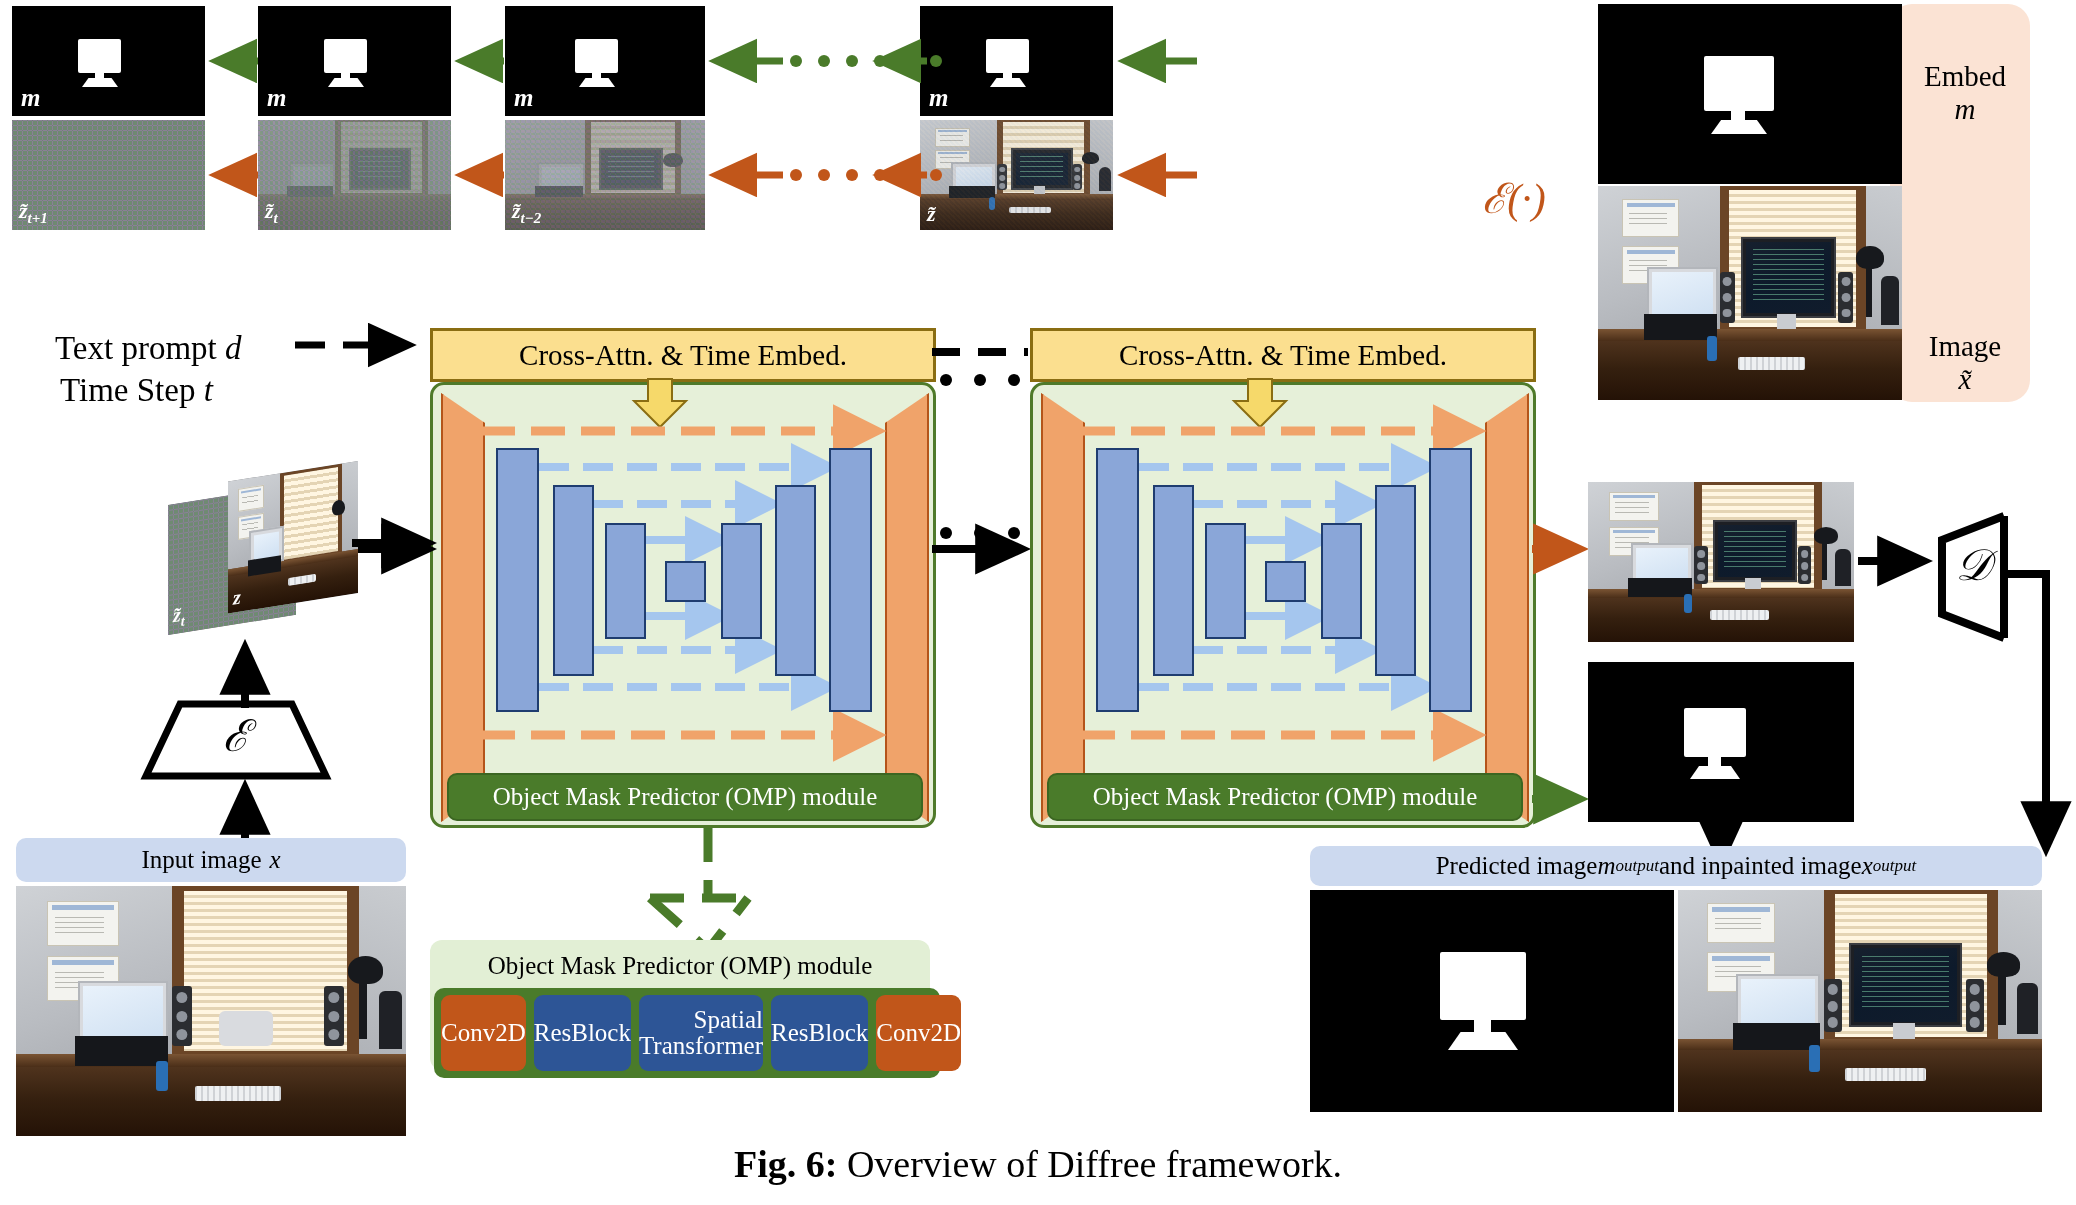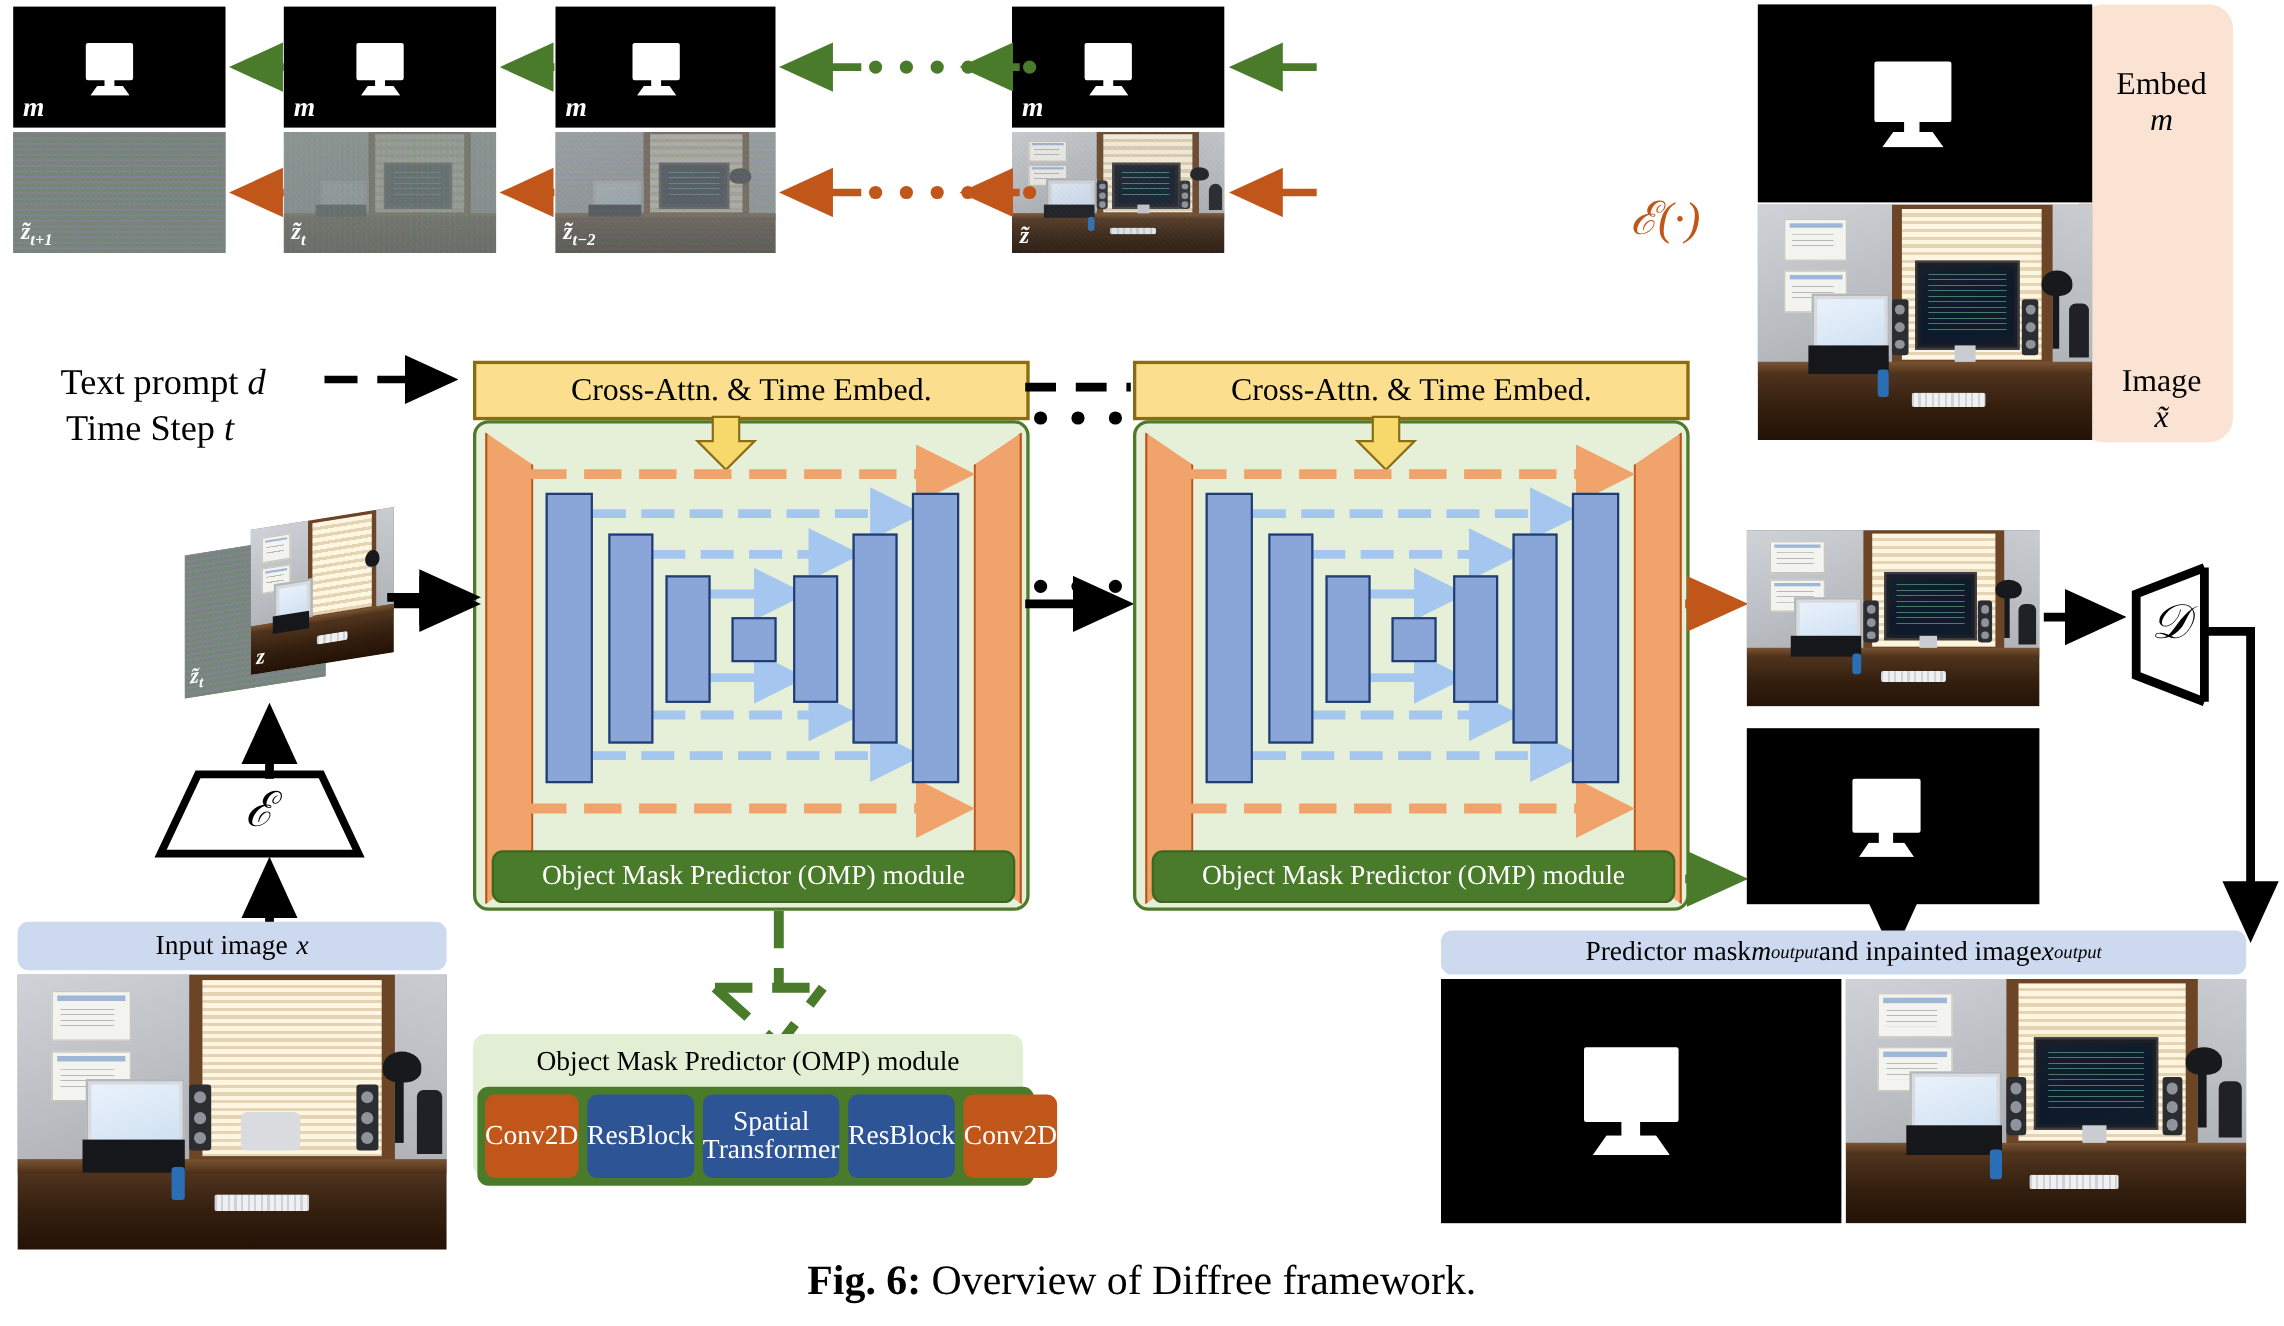--- a/index.html
+++ b/index.html
@@ -78,21 +78,21 @@
   .lbl-pill{position:absolute;background:#ccd9ef;border-radius:10px;
      display:flex;align-items:center;justify-content:center;font-size:25px;}
   .side-pill{position:absolute;background:#fbe3d4;border-radius:22px;}
   .cap{position:absolute;text-align:center;font-size:38px;}
   .dots{position:absolute;display:flex;gap:16px;align-items:center;}
   .dots span{display:block;width:12px;height:12px;border-radius:50%;}
   .omp-sub{position:absolute;background:#e2efd5;border-radius:12px;}
   .omp-inner{position:absolute;background:#4a7b2a;border-radius:10px;
      display:flex;align-items:center;gap:8px;padding:7px;}
   .omp-cell{flex:1;border-radius:9px;color:#fff;display:flex;align-items:center;
-     justify-content:center;text-align:center;font-size:25px;line-height:1.05;
+     justify-content:center;text-align:right;font-size:25px;line-height:1.05;
      height:100%;}
   .c-orange{background:#c1561a;}
   .c-blue{background:#2d5596;}
 </style>
 </head>
 <body>
 
 <div class="mask abs" style="left:12px;top:6px;width:193px;height:110px;">
   <div class="mon-screen" style="left:66px;top:33px;width:43px;height:34px;"></div>
   <div class="mon-neck" style="left:83px;top:64px;width:9px;height:11px;"></div>
@@ -633,21 +633,21 @@
 <div class="mask abs" style="left:1588px;top:662px;width:266px;height:160px;">
   <div class="mon-screen" style="left:96px;top:46px;width:62px;height:49px;"></div>
   <div class="mon-neck" style="left:120px;top:92px;width:13px;height:15px;"></div>
   <div class="mon-base" style="left:102px;top:104px;width:50px;height:13px;clip-path:polygon(0% 100%,18% 0%,82% 0%,100% 100%);"></div>
 </div>
 <svg class="arw" style="left:1708px;top:820px;" width="26" height="50">
   <line x1="13" y1="0" x2="13" y2="38" stroke="#000" stroke-width="8" marker-end="url(#bh)"></line>
 </svg>
 
 <div class="lbl-pill" style="left:1310px;top:846px;width:732px;height:40px;">
-  <span>Predictor mask </span>
+  <span>Predicted image </span>
     <span class="it">m</span>
     <sub class="it" style="font-size:17px;">output</sub>
     <span> and inpainted image </span>
     <span class="it">x</span>
     <sub class="it" style="font-size:17px;">output</sub>
 </div>
 
 <div class="mask abs" style="left:1310px;top:890px;width:364px;height:222px;">
   <div class="mon-screen" style="left:130px;top:62px;width:86px;height:68px;"></div>
   <div class="mon-neck" style="left:164px;top:126px;width:17px;height:22px;"></div>

